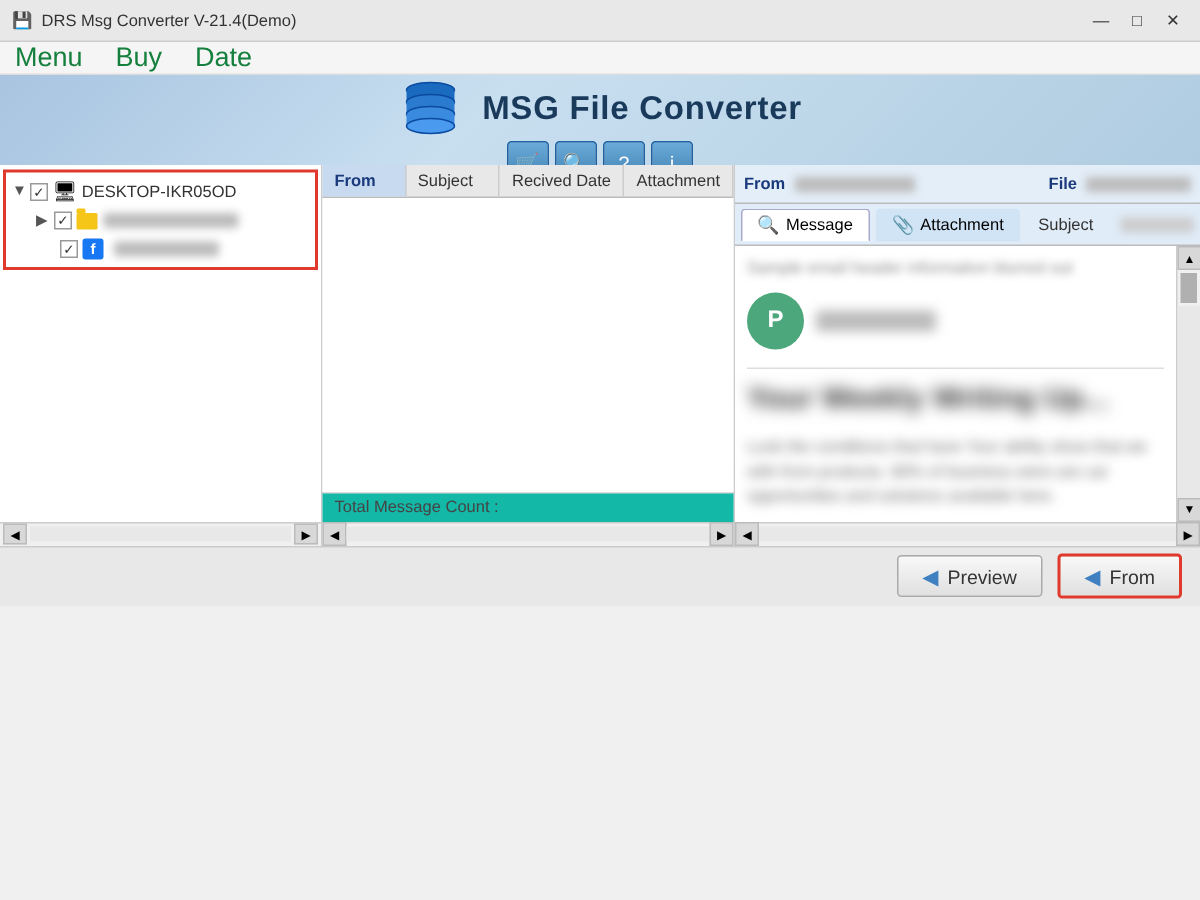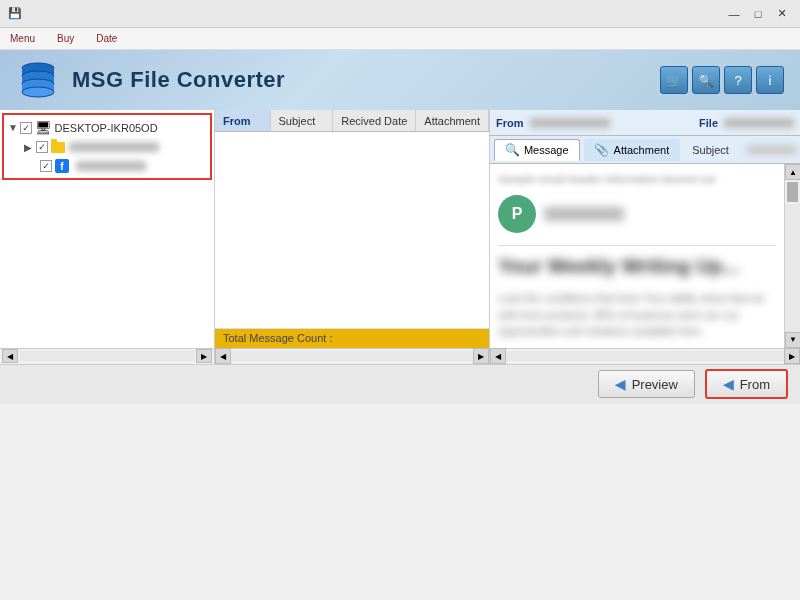--- a/index.html
+++ b/index.html
@@ -50,34 +50,35 @@
     .menu-bar {
       background: #f5f5f5;
       height: 22px;
       display: flex;
       align-items: center;
       padding: 0 4px;
       border-bottom: 1px solid #ddd;
       gap: 10px;
     }
     .menu-item {
-      font-size: 10px;
-      color: #7f1d1d;
+      font-size: 18px;
+      color: #15803d;
       padding: 2px 6px;
       cursor: pointer;
     }
 
     
     .app-header {
       background: linear-gradient(135deg, #a8c4e0 0%, #c8dff0 40%, #b0cce0 100%);
       height: 60px;
       display: flex;
       align-items: center;
       justify-content: space-between;
       padding: 0 16px;
+      flex-direction: column;
     }
     .app-header-title {
       display: flex;
       align-items: center;
       gap: 12px;
     }
     .app-logo {
       width: 44px;
       height: 44px;
     }
@@ -232,21 +233,21 @@
     .col-subject { width: 80px; }
     .col-date { width: 90px; text-align: right; }
     .col-attachment { width: 80px; }
     .message-list-body {
       flex: 1;
       background: white;
       overflow: auto;
     }
     .total-count {
       height: 20px;
-      background: #eab308;
+      background: #14b8a6;
       border-top: 1px solid #ddd;
       padding: 0 8px;
       font-size: 11px;
       display: flex;
       align-items: center;
       color: #444;
     }
     .preview-tabs-row {
       display: flex;
       align-items: center;
@@ -435,20 +436,21 @@
       display: flex;
       flex-direction: column;
     }
   </style>
 </head>
 <body>
 
 <div class="title-bar">
   <div class="title-bar-left">
     <span>💾</span>
+    <span>DRS Msg Converter V-21.4(Demo)</span>
   </div>
   <div class="title-bar-controls">
     <button class="title-bar-btn">—</button>
     <button class="title-bar-btn">□</button>
     <button class="title-bar-btn close">✕</button>
   </div>
 </div>
 
 <div class="menu-bar">
   <span class="menu-item">Menu</span>

